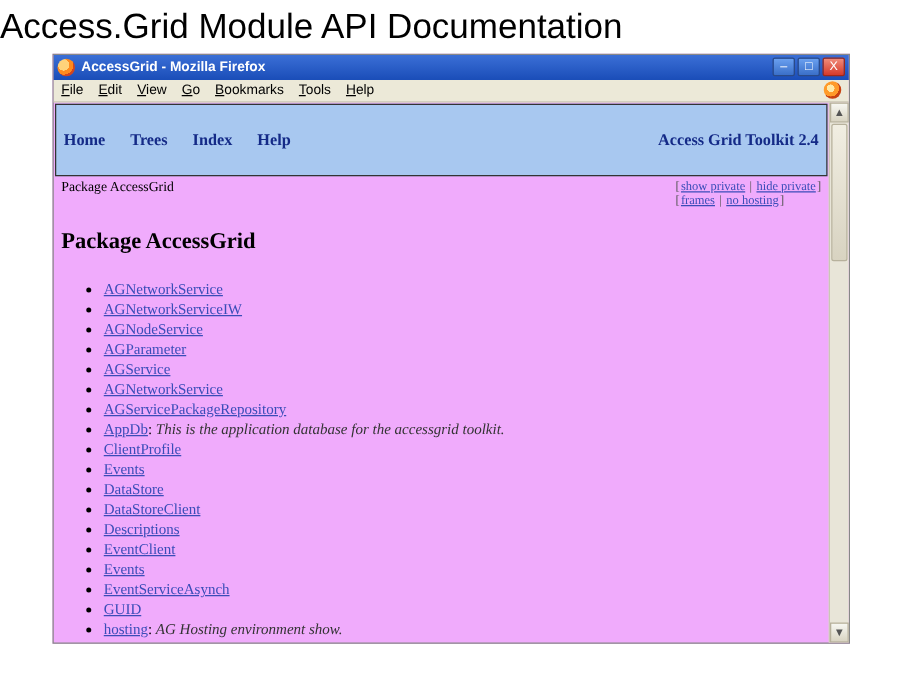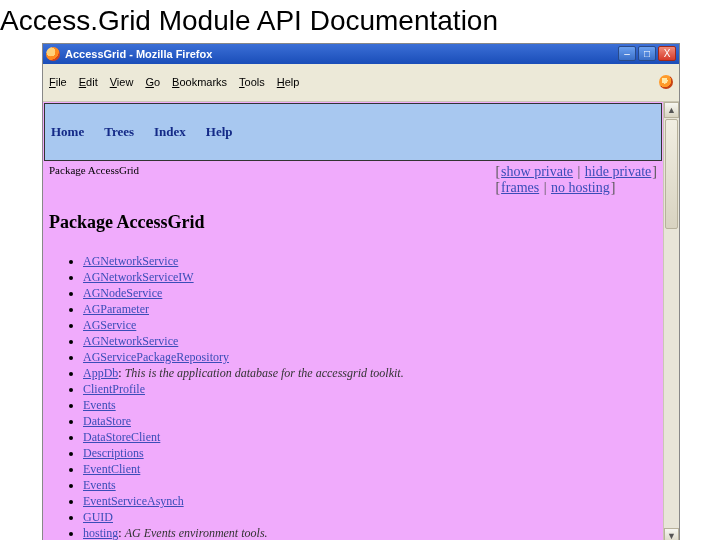--- a/index.html
+++ b/index.html
@@ -54,21 +54,21 @@
     cursor: pointer;
   }
   .winbtn.close { background: linear-gradient(to bottom,#f08b7a,#d63a2a); border-color:#a02818;}
   .menubar {
     background: #ece9d8;
     padding: 2px 6px;
     display: flex;
     align-items: center;
     gap: 12px;
     border-bottom: 1px solid #cac6b4;
-    height: 38px;
+    height: 18px;
   }
   .menubar span { cursor: default; }
   .menubar span u { text-decoration: underline; }
   .menubar .spacer { flex: 1; }
   .throbber {
     width: 14px; height: 14px; border-radius: 50%;
     background: radial-gradient(circle at 40% 40%, #ffe9a8 0 25%, #ff9a2a 26% 55%, #c84212 56% 100%);
   }
   .content-row { display: flex; }
   .content-col { flex: 1; min-width: 0; }
@@ -116,21 +116,21 @@
     font-weight: bold;
     font-size: 13px;
   }
   .breadcrumb {
     font-family: "Times New Roman", serif;
     font-size: 11px;
     padding: 2px 6px;
     display:flex;
   }
   .breadcrumb .spacer{flex:1;}
-  .breadcrumb .tags{font-size:14px;color:#555;}
+  .breadcrumb .tags{font-size:10px;color:#555;}
   .breadcrumb .tags a{color:#3a4db8;text-decoration:underline;margin:0 1px;cursor:pointer;}
   .pkg-heading {
     font-family: "Times New Roman", serif;
     font-size: 18px;
     font-weight: bold;
     padding: 14px 6px 12px;
   }
   .section-head {
     background: #a8c8f0;
     border-top: 1px solid #333;
@@ -189,20 +189,21 @@
 
   <div class="content-row">
     <div class="content-col">
 
       <div class="navbar">
         <span class="navlink">Home</span>
         <span class="navlink">Trees</span>
         <span class="navlink">Index</span>
         <span class="navlink">Help</span>
         <span class="spacer"></span>
+        <span class="toolkit">Access Grid Toolkit 2.4</span>
       </div>
 
       <div class="breadcrumb">
         <span>Package AccessGrid</span>
         <span class="spacer"></span>
         <span class="tags">
           [<a>show private</a> | <a>hide private</a>]<br>
           [<a>frames</a> | <a>no hosting</a>]
         </span>
       </div>
@@ -221,21 +222,21 @@
           <li><a>AppDb</a>: <span class="desc">This is the application database for the accessgrid toolkit.</span></li>
           <li><a>ClientProfile</a></li>
           <li><a>Events</a></li>
           <li><a>DataStore</a></li>
           <li><a>DataStoreClient</a></li>
           <li><a>Descriptions</a></li>
           <li><a>EventClient</a></li>
           <li><a>Events</a></li>
           <li><a>EventServiceAsynch</a></li>
           <li><a>GUID</a></li>
-          <li><a>hosting</a>: <span class="desc">AG Events environment tools.</span></li>
+          <li><a>hosting</a>: <span class="desc">AG Hosting environment show.</span></li>
         </ul>
 
     </div>
 
     <div class="vscroll">
       <div class="scroll-btn">▲</div>
       <div class="scroll-thumb"></div>
       <div class="scroll-track"></div>
       <div class="scroll-btn">▼</div>
     </div>

